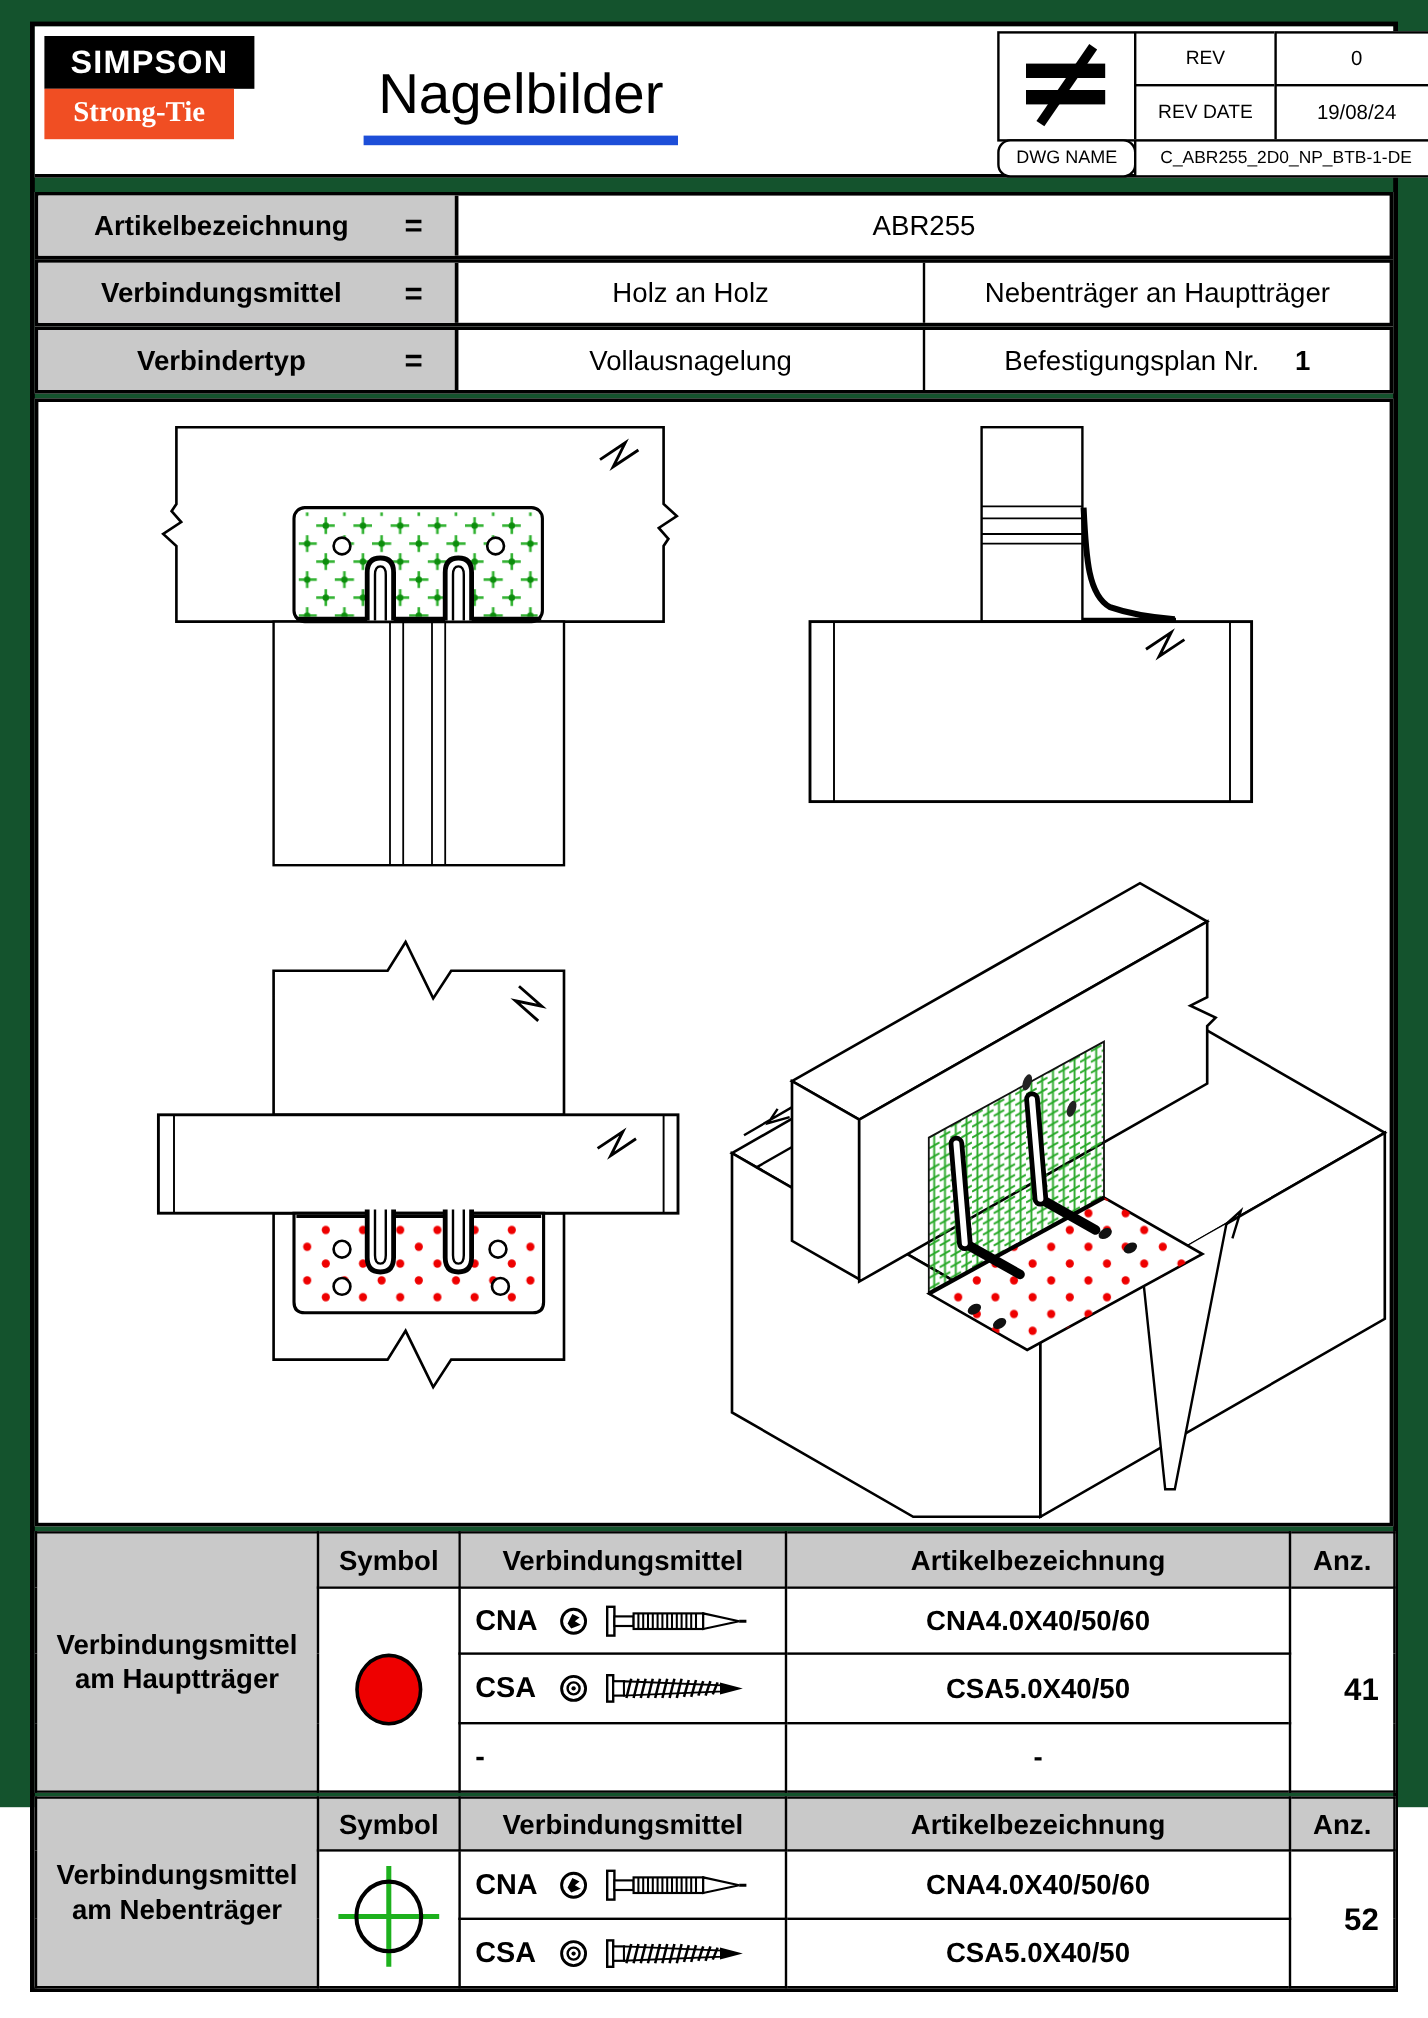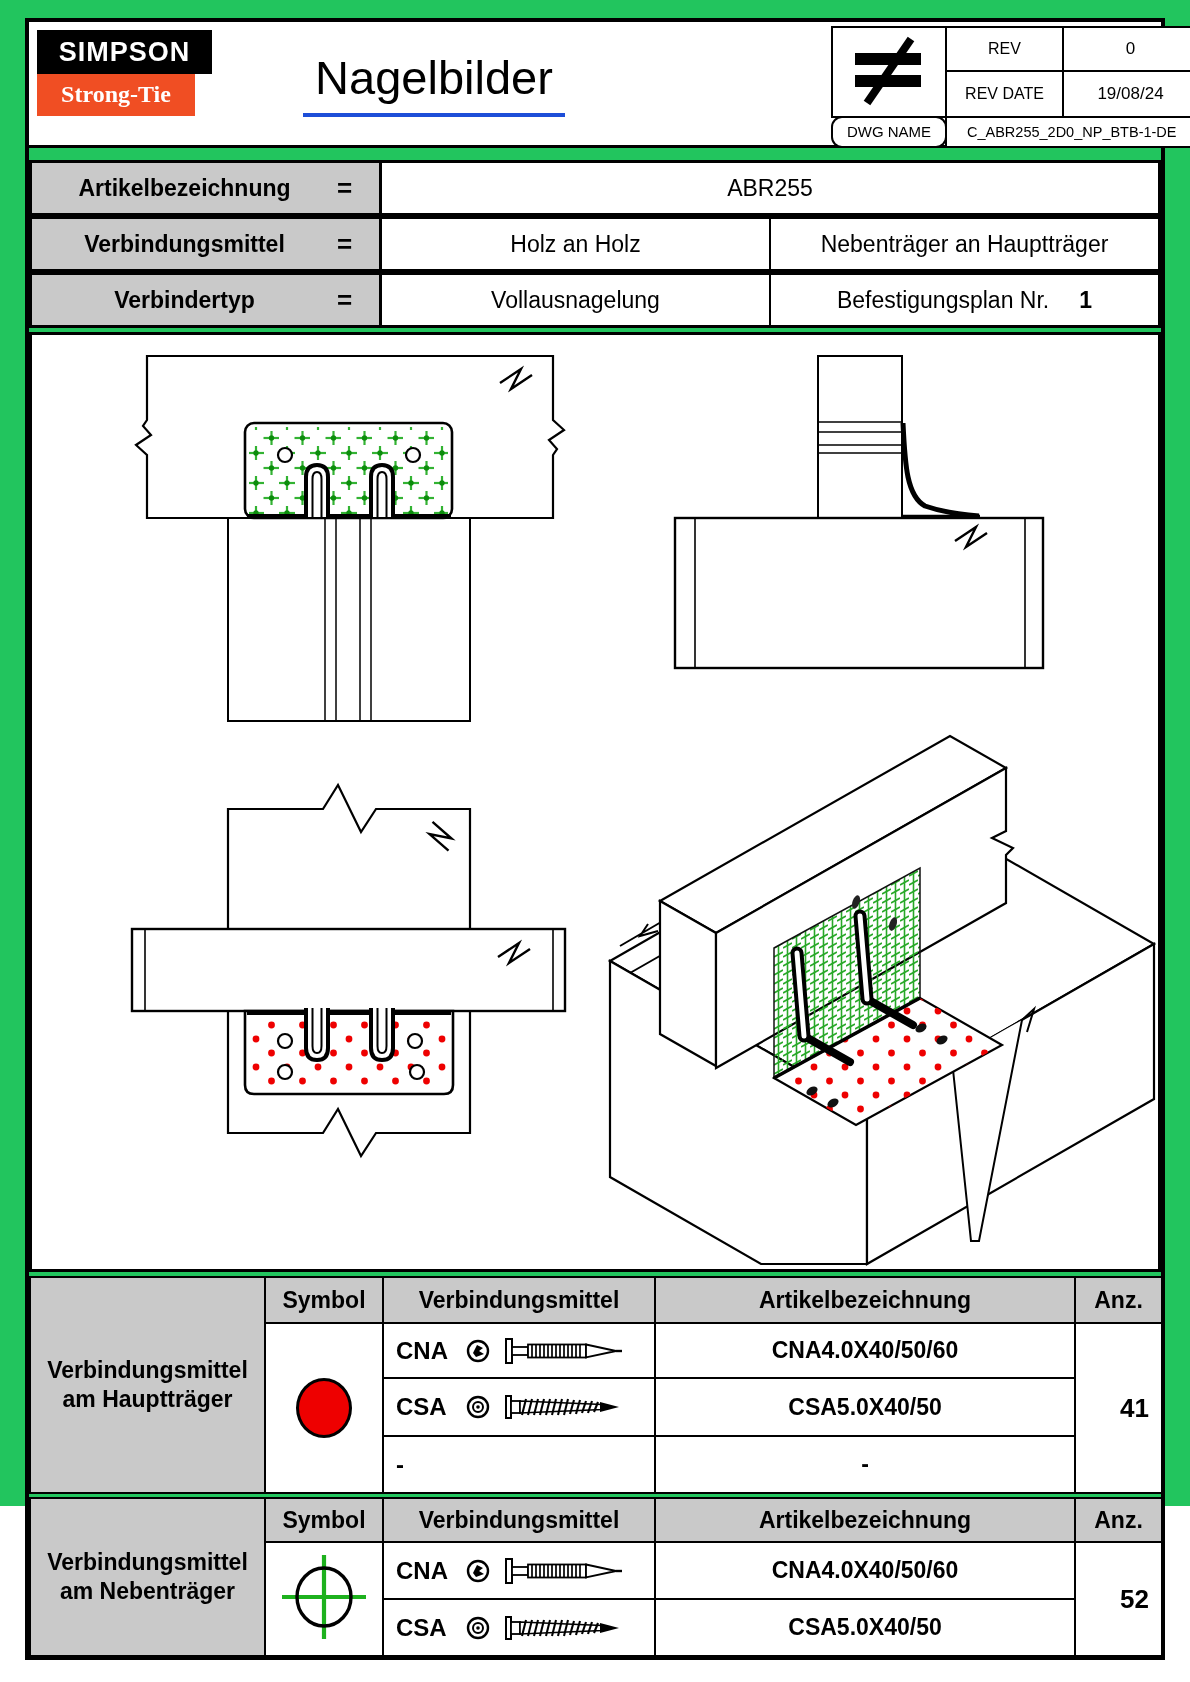--- a/index.html
+++ b/index.html
@@ -1,26 +1,26 @@
 <!DOCTYPE html>
 <html><head>
 <meta charset="utf-8">
 <style>
   * { margin:0; padding:0; box-sizing:border-box; }
   body { width:1190px; height:1682px; background:#fff; font-family:"Liberation Sans", sans-serif; color:#000; }
-  .page { position:relative; width:1190px; height:1506px; background:#22c55e; }
+  .page { position:relative; width:1190px; height:1506px; background:#14532d; }
   .sheet { position:absolute; left:25px; top:18px; width:1140px; height:1642px; border:4px solid #000; }
 
   
   .header { position:absolute; left:0; top:0; width:1132px; height:126px; border-bottom:3px solid #000; background:#fff; }
   .logo { position:absolute; left:8px; top:8px; width:175px; }
   .logo .black { background:#000; color:#fff; font-weight:bold; font-size:27px; letter-spacing:1px; text-align:center; padding:7px 4px 6px; }
   .logo .orange { background:#f04e23; color:#fff; font-weight:bold; font-size:24px; text-align:center; width:158px; padding:7px 2px 8px; font-family:"Liberation Serif", serif; }
   .title-wrap { position:absolute; left:170px; top:28px; width:470px; text-align:center; }
-  .title-wrap span { display:inline-block; font-size:47px; border-bottom:4px solid #1d4ed8; padding:0 12px 8px; }
+  .title-wrap span { display:inline-block; font-size:47px; border-bottom:8px solid #1d4ed8; padding:0 12px 8px; }
   .meta { position:absolute; left:764px; top:4px; width:368px; height:122px;margin-left:38px; }
   .meta .cell { position:absolute; border:2.5px solid #000; display:flex; align-items:center; justify-content:center; background:#fff; }
   .c-sym   { left:0;    top:0;   width:116px; height:92px; }
   .c-rl    { left:113.5px; top:0;  width:120px; height:46px; font-size:16px; }
   .c-rv    { left:231px; top:0;   width:137px; height:46px; font-size:17px; }
   .c-rdl   { left:113.5px; top:43.5px; width:120px; height:48.5px; font-size:16px; }
   .c-rdv   { left:231px; top:43.5px;  width:137px; height:48.5px; font-size:17px; }
   .c-dwgl  { left:0;    top:89.5px; width:116px; height:32.5px; font-size:15px;border-radius:11px; }
   .c-dwgv  { left:113.5px; top:89.5px; width:254.5px; height:32.5px; font-size:14.5px; }
 

